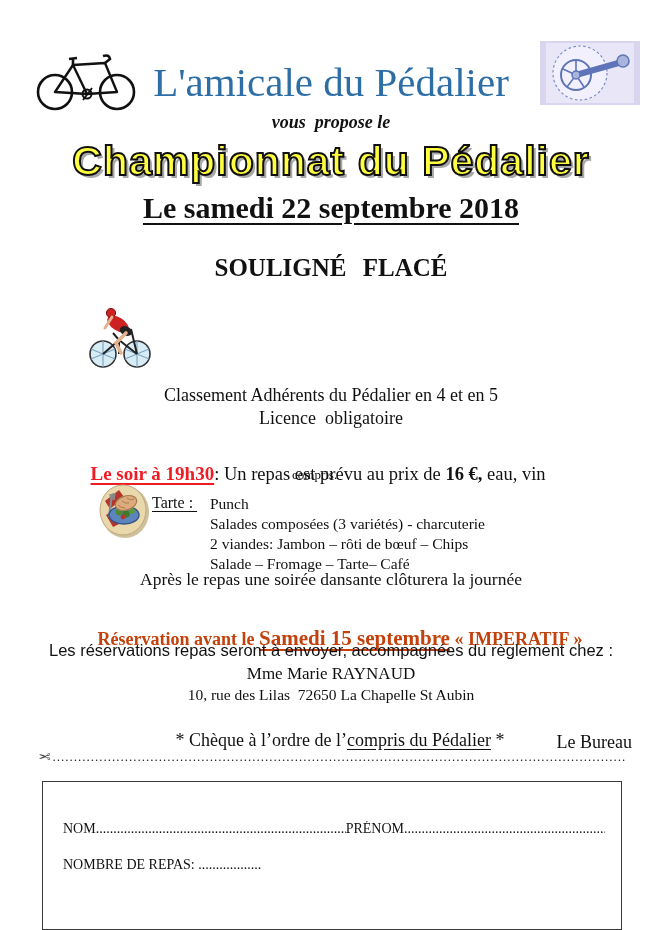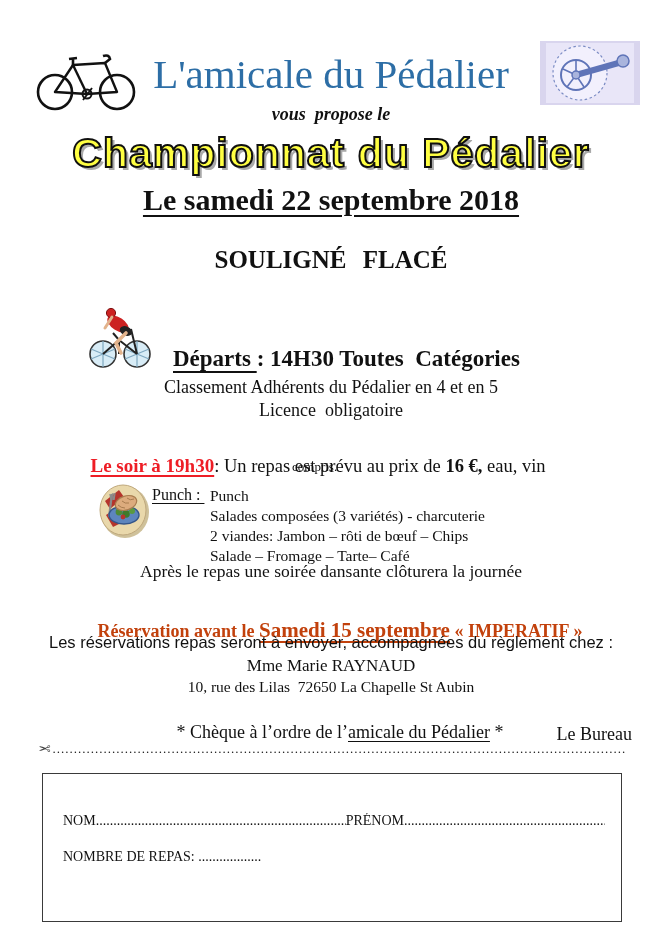--- a/index.html
+++ b/index.html
@@ -2,21 +2,21 @@
 <html><head>
 <meta charset="utf-8">
 <style>
   * { margin:0; padding:0; box-sizing:border-box; }
   html,body { background:#e9e9e9; }
   .page {
     position:relative; width:662px; height:930px; margin:0 auto;
     background:#ffffff; overflow:hidden;
     font-family:"Liberation Serif", serif; color:#111;
   }
-  .abs { position:absolute; }
+  .abs { position:absolute;margin-top:8px; }
   .center { left:0; width:662px; text-align:center; }
   .pre { white-space:pre; }
 
   
   .club-title { top:50px; font-size:41px; color:#2d6ea6; letter-spacing:0px; }
   .subtitle { top:104px; font-size:18px; font-weight:bold; font-style:italic; }
   .main-title {
     top:130px; font-family:"Liberation Sans", sans-serif; font-weight:bold;
     font-size:41px; color:#ffff42; letter-spacing:1px;
     -webkit-text-stroke:2px #101010;
@@ -133,23 +133,20 @@
         <line x1="37" y1="56" x2="61" y2="46"></line>
     </g>
     <path d="M15,51 L31,37 L49,51 M31,37 L31,51 M25,30 L31,37 M43,26 L49,51" fill="none" stroke="#222" stroke-width="2"></path>
     <ellipse cx="30" cy="21" rx="12" ry="6.5" fill="#cc2222" transform="rotate(33 30 21)"></ellipse>
     <ellipse cx="38" cy="28" rx="6.5" ry="4.5" fill="#222222" transform="rotate(25 38 28)"></ellipse>
     <circle cx="23" cy="10" r="4.6" fill="#cc2222" stroke="#7a1010" stroke-width="1"></circle>
     <path d="M24,14 L17,25" stroke="#e2b38c" stroke-width="3" stroke-linecap="round"></path>
     <path d="M38,30 L28,40 L33,50" fill="none" stroke="#e2b38c" stroke-width="3.6" stroke-linecap="round"></path>
   </svg>
 
-  <div class="abs departs-line pre">
-    <span class="u">Départs </span><span>: 14H30 Toutes  Catégories</span>
-  </div>
 
   <div class="abs center classement1">Classement Adhérents du Pédalier en 4 et en 5</div>
   <div class="abs center classement2 pre">Licence  obligatoire</div>
 
   <div class="abs evening1 pre">
     <span class="evening-lead">Le soir à 19h30</span><span>: Un repas est prévu au prix de </span><span class="bold">16 €,</span><span> eau, vin</span>
   </div>
   <div class="abs evening2">compris.</div>
 
   <svg class="icon-abs" style="left:97px;top:481px;" width="54" height="60" viewBox="0 0 54 60">
@@ -161,40 +158,40 @@
     <path d="M13,13 l1,6 M16,12 l0,7 M18,12 l-1,7" stroke="#8a8a8a" stroke-width="1.4" fill="none"></path>
     <ellipse cx="27" cy="34" rx="15" ry="9" fill="#5d85bd" stroke="#33558a" stroke-width="1.4"></ellipse>
     <circle cx="22" cy="31" r="3.4" fill="#4e8a35"></circle>
     <circle cx="29" cy="33" r="3.8" fill="#3f7a2b"></circle>
     <circle cx="35" cy="30" r="3" fill="#5a9a3f"></circle>
     <circle cx="26" cy="36" r="2.4" fill="#b5342c"></circle>
     <ellipse cx="29" cy="22" rx="11" ry="7" fill="#dcab7d" stroke="#a87c4f" stroke-width="1.2" transform="rotate(-18 29 22)"></ellipse>
     <path d="M21,24 q3,3 7,3 M25,20 q3,3 7,2 M30,17 q3,3 7,1" stroke="#a87c4f" stroke-width="1" fill="none"></path>
   </svg>
 
-  <div class="abs menu-label pre">Punch : </div>
+  <div class="abs menu-label pre">Tarte : </div>
   <div class="abs menu-items">
     <div>Punch</div>
     <div>Salades composées (3 variétés) - charcuterie</div>
     <div>2 viandes: Jambon – rôti de bœuf – Chips</div>
     <div>Salade – Fromage – Tarte– Café</div>
   </div>
 
   <div class="abs center after-meal">Après le repas une soirée dansante clôturera la journée</div>
 
   <div class="abs center notice pre">
     <span>Réservation avant le </span><span class="big-u">Samedi 15 septembre</span><span> « IMPERATIF »</span>
   </div>
 
   <div class="abs center send2">Mme Marie RAYNAUD</div>
   <div class="abs center send1">Les réservations repas seront à envoyer, accompagnées du règlement chez :</div>
   <div class="abs center send3 pre">10, rue des Lilas  72650 La Chapelle St Aubin</div>
 
   <div class="abs center cheque pre">
-    <span>* Chèque à l’ordre de l’</span><span class="u">amicale du Pédalier</span><span> *</span>
+    <span>* Chèque à l’ordre de l’</span><span class="u">compris du Pédalier</span><span> *</span>
   </div>
 
   <div class="abs signature">Le Bureau</div>
 
   <div class="abs cutline">
     <span class="scissors">✂</span>
     <span class="cut-dots">.......................................................................................................................................................................................................</span>
   </div>
 
   <div class="abs form-box">

